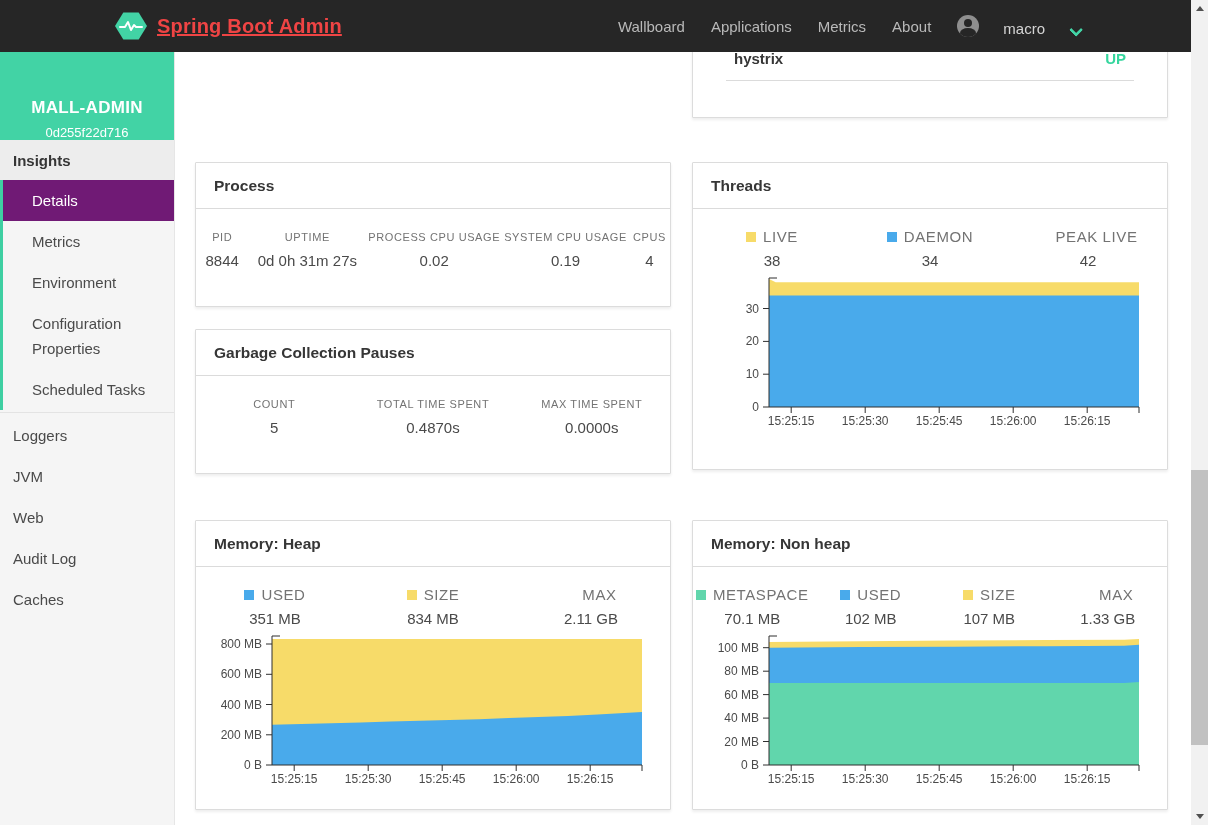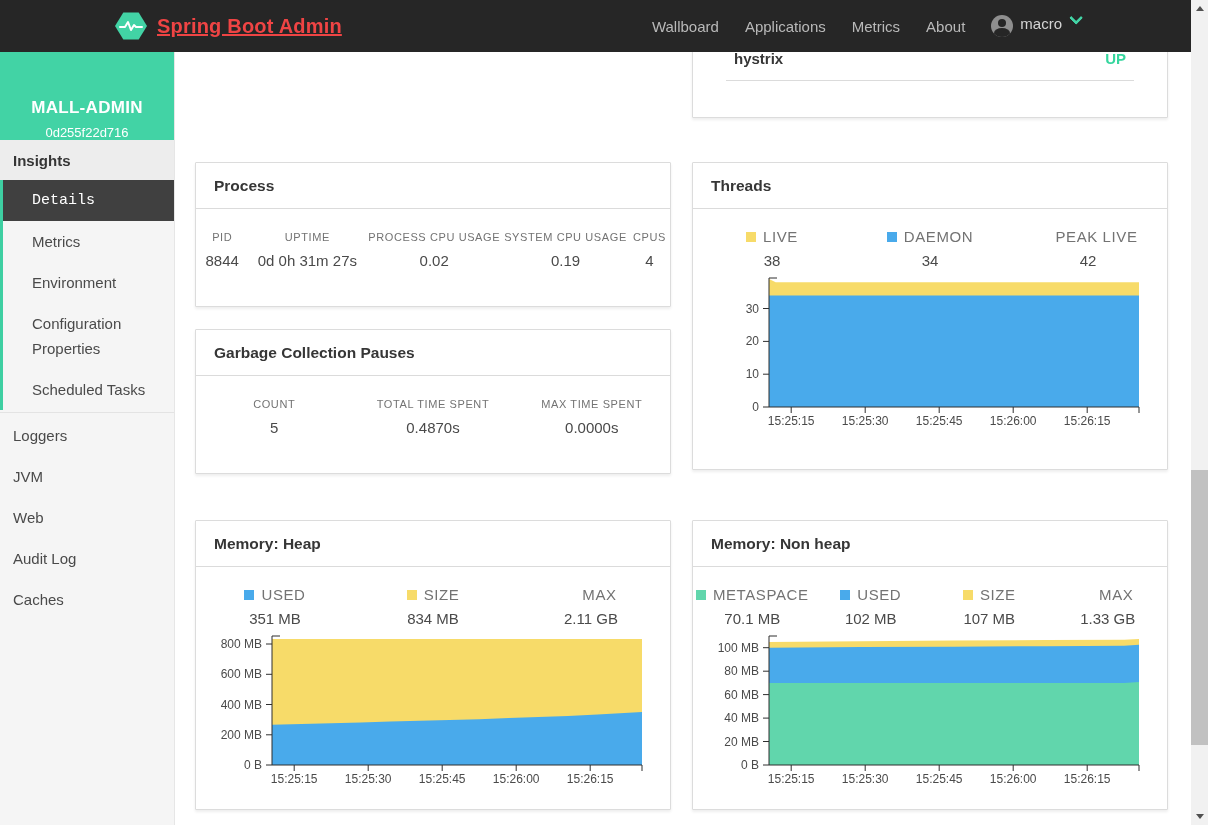--- a/index.html
+++ b/index.html
@@ -11,21 +11,21 @@
   
   .navbar { position:absolute; top:0; left:0; width:1191px; height:52px;
     background:#262626; z-index:20; display:flex; align-items:center; }
   .brand { display:flex; align-items:center; gap:10px; margin-left:115px; cursor:pointer; }
   .logo-hex { width:32px; height:28px; background:#42d3a5;
     clip-path:polygon(26% 2%, 74% 2%, 100% 50%, 74% 98%, 26% 98%, 0% 50%);
     display:flex; align-items:center; justify-content:center; }
   .brand-title { color:#ef4444; font-size:20px; font-weight:700; letter-spacing:.2px;text-decoration:underline; }
   .nav-links { margin-left:auto; margin-right:112px; display:flex; align-items:center; gap:26px; }
   .nav-link { color:#b9b9b9; font-size:15px; cursor:pointer; }
-  .user-item { display:flex; align-items:flex-start; gap:7px; cursor:pointer; }
+  .user-item { display:flex; align-items:flex-end; gap:24px; cursor:pointer; }
   .avatar { width:22px; height:22px; border-radius:50%; background:#8f8f8f; position:relative; overflow:hidden; }
   .avatar::before { content:""; position:absolute; top:4px; left:7px; width:8px; height:8px;
      border-radius:50%; background:#262626; }
   .avatar::after { content:""; position:absolute; top:13px; left:3px; width:16px; height:10px;
      border-radius:50% 50% 0 0; background:#262626; }
   .user-name { color:#d4d4d4; font-size:15px; }
   .chev { width:10px; height:10px; border-right:3px solid #42d3a5; border-bottom:3px solid #42d3a5;
      transform:rotate(45deg) translateY(-3px); border-radius:1px; }
 
   
@@ -33,21 +33,21 @@
     background:#f5f5f5; border-right:1px solid #e6e6e6; z-index:5; }
   .side-head { height:88px; background:#42d3a5; color:#fff; display:flex;
     flex-direction:column; align-items:center; justify-content:flex-end; gap:7px; cursor:pointer; }
   .side-app { font-size:17px; font-weight:700; letter-spacing:.3px; }
   .side-id { font-size:13px; }
   .menu-section { height:40px; background:#ededed; display:flex; align-items:center;
     padding-left:13px; font-size:15px; font-weight:700; color:#363636; }
   .submenu { border-left:3px solid #3ecfa2; }
   .menu-item { display:flex; align-items:center; min-height:40px; padding:8px 6px 8px 29px;
     font-size:15px; color:#4a4a4a; line-height:25px; cursor:pointer; }
-  .menu-item.active { background:#404040; color:#fff;font-family:Liberation Mono, monospace; }
+  .menu-item.active { background:#701a75; color:#fff; }
   .menu-bottom { border-top:1px solid #e3e3e3; margin-top:2px; padding-top:2px; }
   .menu-bottom .menu-item { padding-left:13px; }
 
   
   .main { position:absolute; top:52px; left:175px; width:1016px; bottom:0;
     background:#fff; padding-left:20px; }
   .cols { display:flex; gap:21px; }
   .col { width:476px; display:flex; flex-direction:column; }
 
   .card { background:#fff; border:1px solid #dcdcdc; border-radius:1px;

